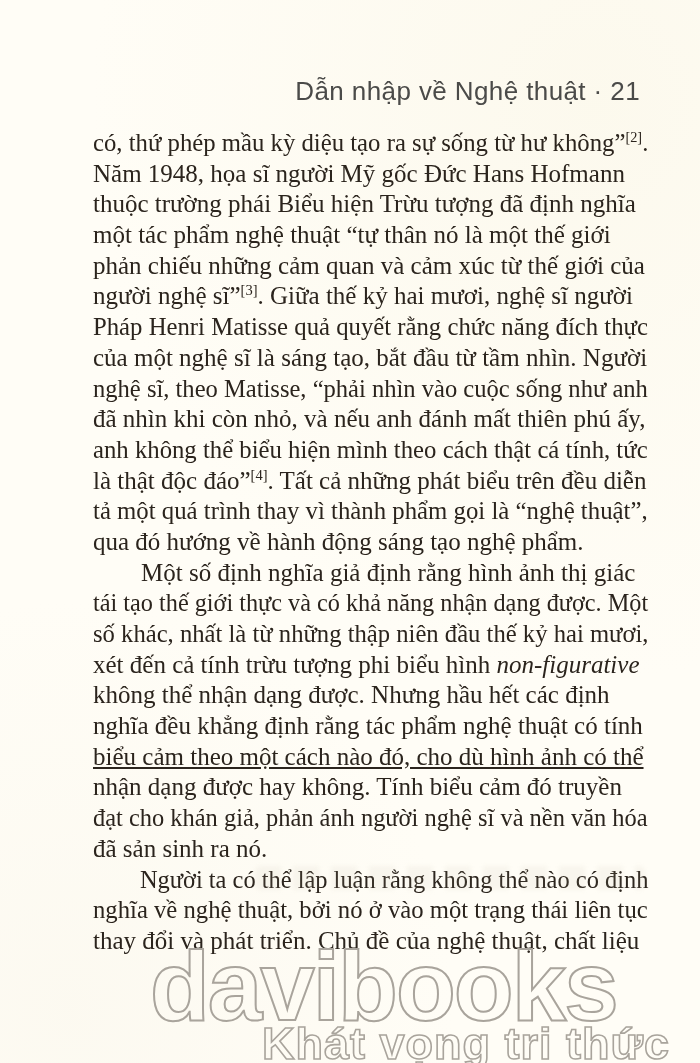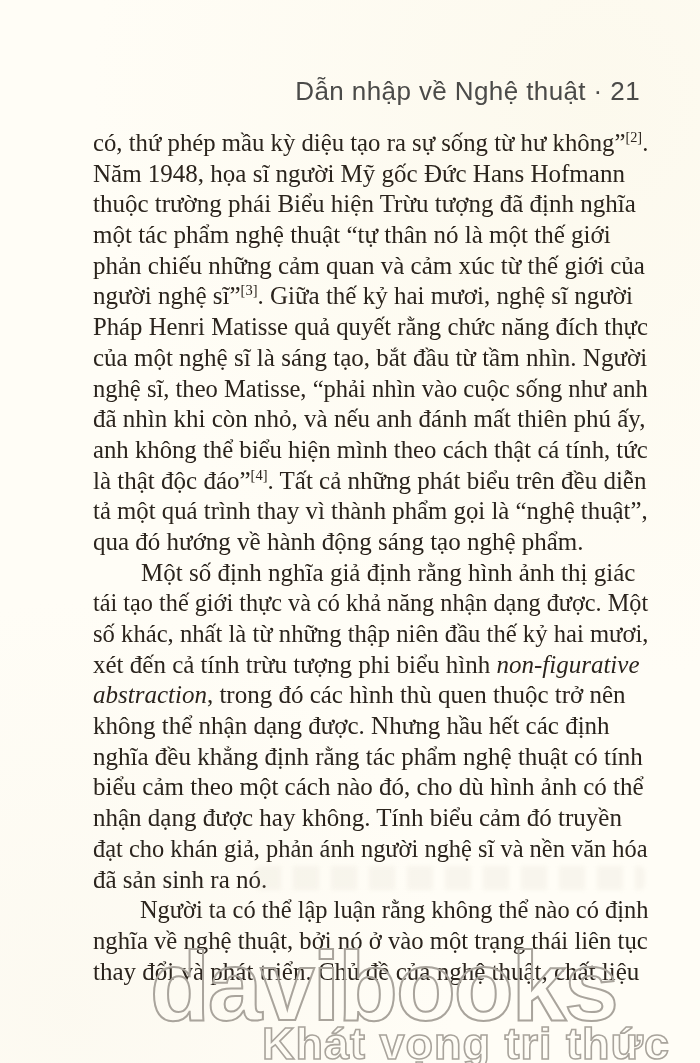--- a/index.html
+++ b/index.html
@@ -103,24 +103,23 @@
     <div class="line fill" style="transform: scaleX(0.982301);"><span>nghệ sĩ, theo Matisse, “phải nhìn vào cuộc sống như anh</span></div>
     <div class="line fill" style="transform: scaleX(1);"><span>đã nhìn khi còn nhỏ, và nếu anh đánh mất thiên phú ấy,</span></div>
     <div class="line fill" style="transform: scaleX(0.989305);"><span>anh không thể biểu hiện mình theo cách thật cá tính, tức</span></div>
     <div class="line fill" style="transform: scaleX(1);"><span>là thật độc đáo”</span><span class="sup">[4]</span><span>. Tất cả những phát biểu trên đều diễn</span></div>
     <div class="line fill" style="transform: scaleX(0.991071);"><span>tả một quá trình thay vì thành phẩm gọi là “nghệ thuật”,</span></div>
     <div class="line"><span>qua đó hướng về hành động sáng tạo nghệ phẩm.</span></div>
     <div class="line fill" style="transform: scaleX(1);"><span class="ind"></span><span>Một số định nghĩa giả định rằng hình ảnh thị giác</span></div>
     <div class="line fill" style="transform: scaleX(0.97028);"><span>tái tạo thế giới thực và có khả năng nhận dạng được. Một</span></div>
     <div class="line fill" style="transform: scaleX(0.98579);"><span>số khác, nhất là từ những thập niên đầu thế kỷ hai mươi,</span></div>
     <div class="line fill" style="transform: scaleX(1);"><span>xét đến cả tính trừu tượng phi biểu hình </span><span class="it">non-figurative</span></div>
-    <div class="line fill" style="transform: scaleX(1);"><span class="it">abstraction</span><span>, trong đó các hình thù quen thuộc trở nên</span></div>
     <div class="line fill" style="transform: scaleX(1);"><span>không thể nhận dạng được. Nhưng hầu hết các định</span></div>
     <div class="line fill" style="transform: scaleX(1);"><span>nghĩa đều khẳng định rằng tác phẩm nghệ thuật có tính</span></div>
-    <div class="line fill" style="transform: scaleX(1);"><span>biểu cảm theo một cách nào đó, cho dù hình ảnh có thể</span></div>
+    <div class="line fill" style="transform: scaleX(1); text-decoration: underline;"><span>biểu cảm theo một cách nào đó, cho dù hình ảnh có thể</span></div>
     <div class="line fill" style="transform: scaleX(1);"><span>nhận dạng được hay không. Tính biểu cảm đó truyền</span></div>
     <div class="line fill" style="transform: scaleX(0.977113);"><span>đạt cho khán giả, phản ánh người nghệ sĩ và nền văn hóa</span></div>
     <div class="line"><span>đã sản sinh ra nó.</span></div>
     <div class="line fill" style="transform: scaleX(0.977113);"><span class="ind"></span><span>Người ta có thể lập luận rằng không thể nào có định</span></div>
     <div class="line fill" style="transform: scaleX(0.987544);"><span>nghĩa về nghệ thuật, bởi nó ở vào một trạng thái liên tục</span></div>
     <div class="line fill" style="transform: scaleX(1);"><span>thay đổi và phát triển. Chủ đề của nghệ thuật, chất liệu</span></div>
   </div>
 
 <div class="ghost"></div>
 

